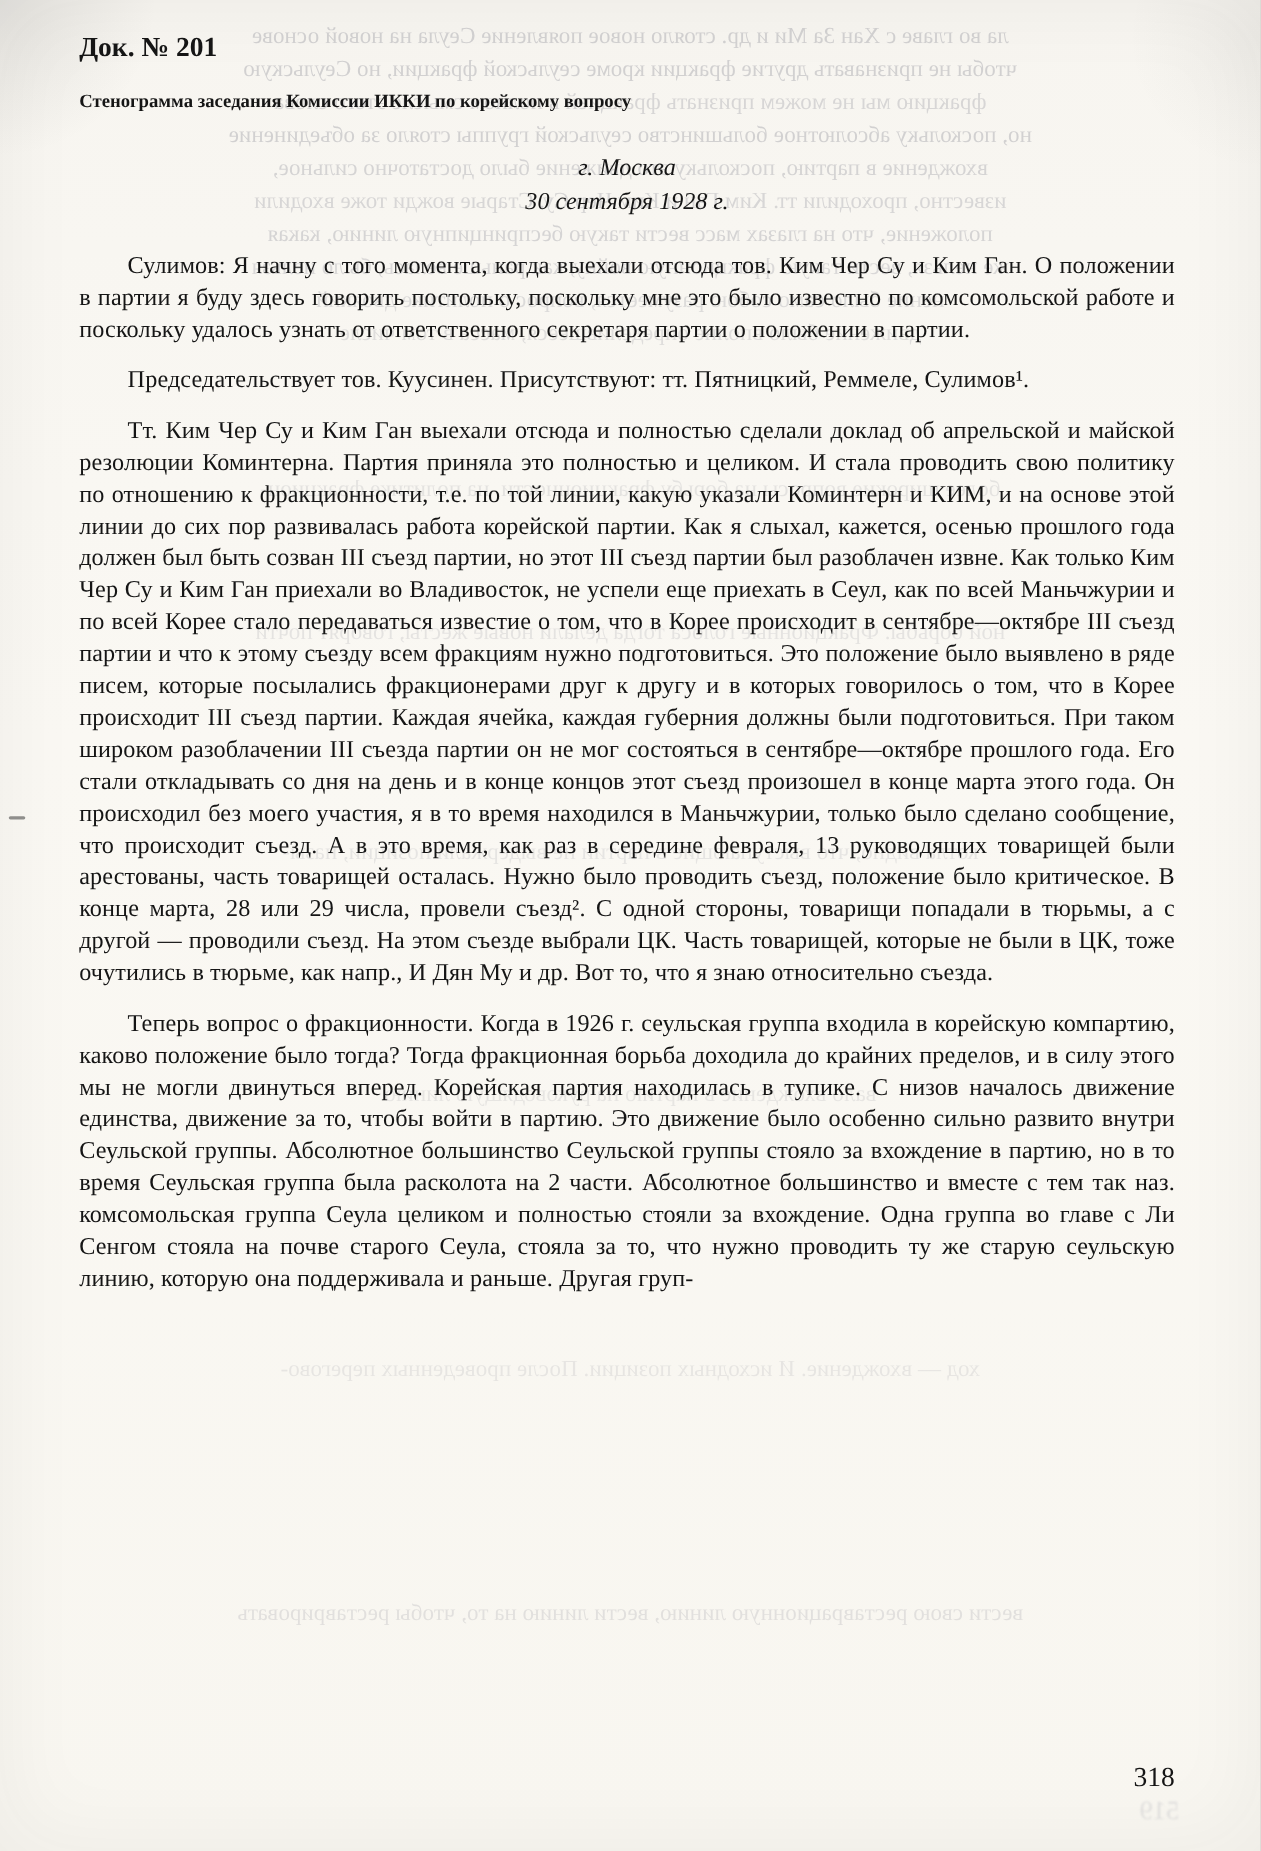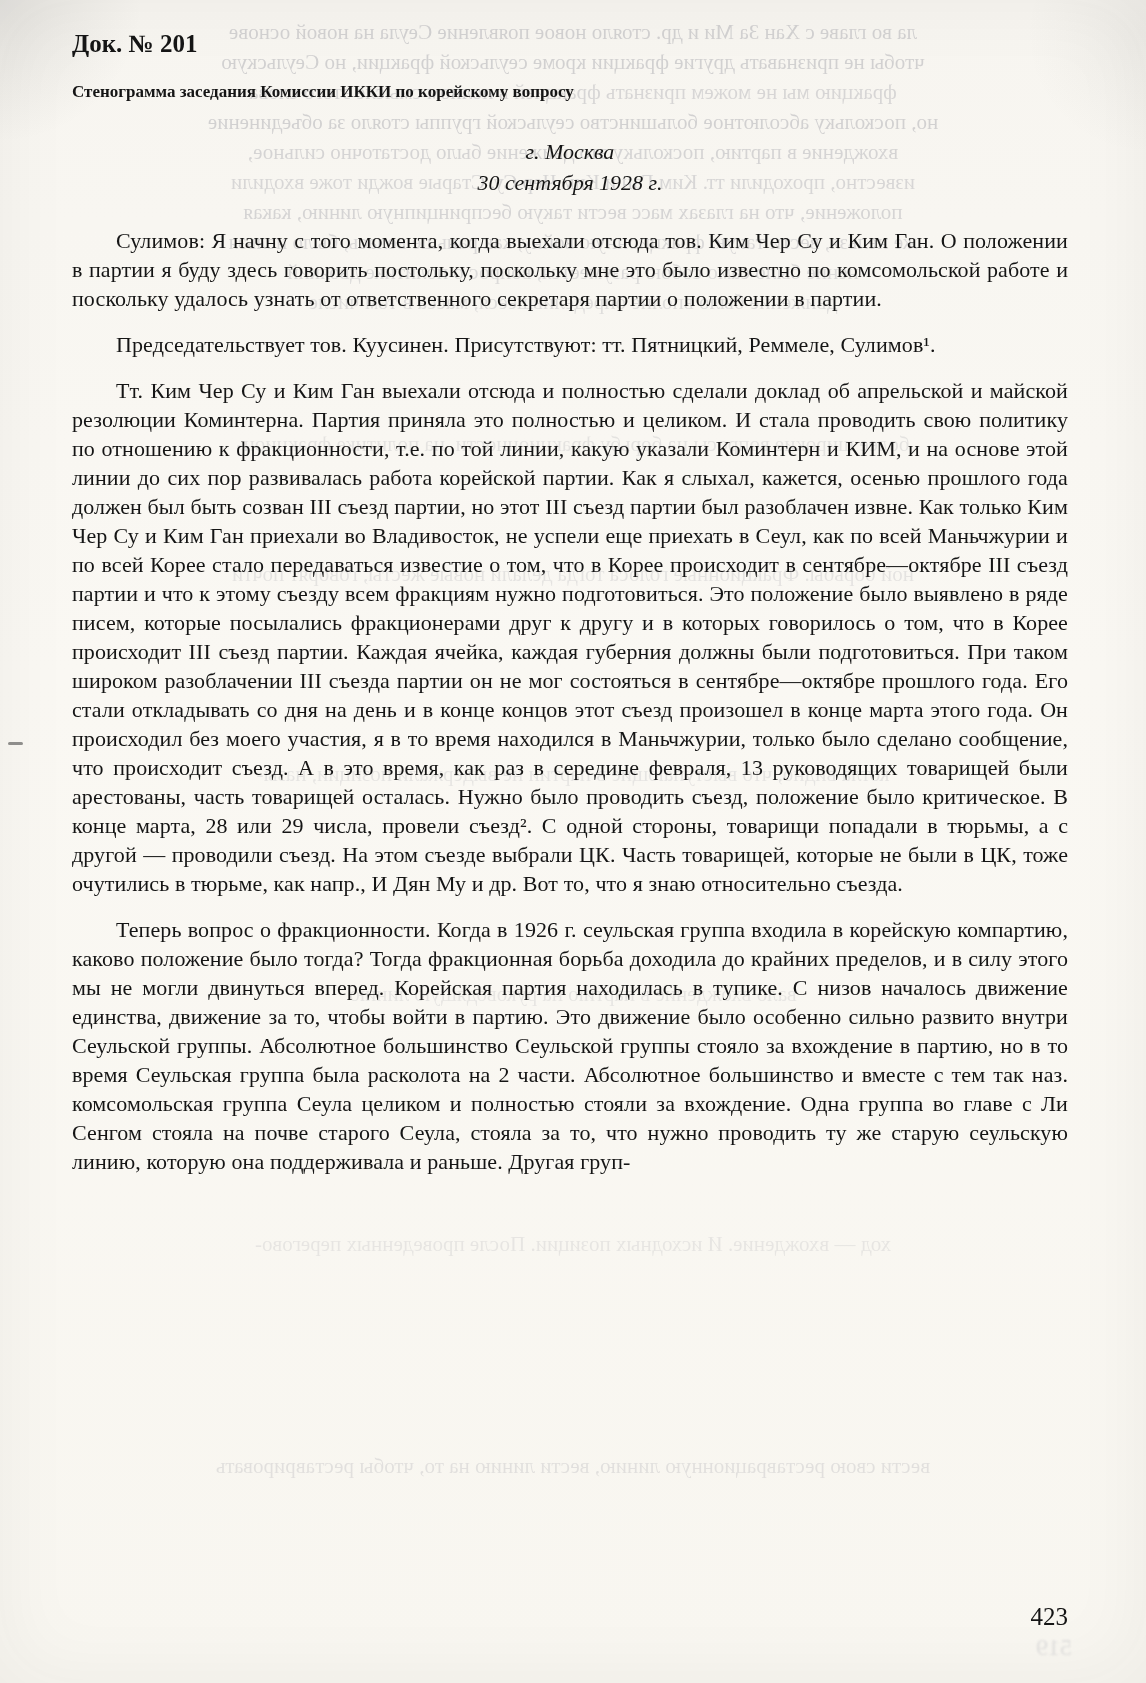--- a/index.html
+++ b/index.html
@@ -141,14 +141,14 @@
       <div>г. Москва</div>
       <div>30 сентября 1928 г.</div>
     </div>
 
     <p class="para">Сулимов: Я начну с того момента, когда выехали отсюда тов. Ким Чер Су и Ким Ган. О положении в партии я буду здесь говорить постольку, поскольку мне это было известно по комсомольской работе и поскольку удалось узнать от ответственного секретаря партии о положении в партии.</p>
     <p class="para">Председательствует тов. Куусинен. Присутствуют: тт. Пятницкий, Реммеле, Сулимов¹.</p>
     <p class="para">Тт. Ким Чер Су и Ким Ган выехали отсюда и полностью сделали доклад об апрельской и майской резолюции Коминтерна. Партия приняла это полностью и целиком. И стала проводить свою политику по отношению к фракционности, т.е. по той линии, какую указали Коминтерн и КИМ, и на основе этой линии до сих пор развивалась работа корейской партии. Как я слыхал, кажется, осенью прошлого года должен был быть созван III съезд партии, но этот III съезд партии был разоблачен извне. Как только Ким Чер Су и Ким Ган приехали во Владивосток, не успели еще приехать в Сеул, как по всей Маньчжурии и по всей Корее стало передаваться известие о том, что в Корее происходит в сентябре—октябре III съезд партии и что к этому съезду всем фракциям нужно подготовиться. Это положение было выявлено в ряде писем, которые посылались фракционерами друг к другу и в которых говорилось о том, что в Корее происходит III съезд партии. Каждая ячейка, каждая губерния должны были подготовиться. При таком широком разоблачении III съезда партии он не мог состояться в сентябре—октябре прошлого года. Его стали откладывать со дня на день и в конце концов этот съезд произошел в конце марта этого года. Он происходил без моего участия, я в то время находился в Маньчжурии, только было сделано сообщение, что происходит съезд. А в это время, как раз в середине февраля, 13 руководящих товарищей были арестованы, часть товарищей осталась. Нужно было проводить съезд, положение было критическое. В конце марта, 28 или 29 числа, провели съезд². С одной стороны, товарищи попадали в тюрьмы, а с другой — проводили съезд. На этом съезде выбрали ЦК. Часть товарищей, которые не были в ЦК, тоже очутились в тюрьме, как напр., И Дян Му и др. Вот то, что я знаю относительно съезда.</p>
     <p class="para">Теперь вопрос о фракционности. Когда в 1926 г. сеульская группа входила в корейскую компартию, каково положение было тогда? Тогда фракционная борьба доходила до крайних пределов, и в силу этого мы не могли двинуться вперед. Корейская партия находилась в тупике. С низов началось движение единства, движение за то, чтобы войти в партию. Это движение было особенно сильно развито внутри Сеульской группы. Абсолютное большинство Сеульской группы стояло за вхождение в партию, но в то время Сеульская группа была расколота на 2 части. Абсолютное большинство и вместе с тем так наз. комсомольская группа Сеула целиком и полностью стояли за вхождение. Одна группа во главе с Ли Сенгом стояла на почве старого Сеула, стояла за то, что нужно проводить ту же старую сеульскую линию, которую она поддерживала и раньше. Другая груп-</p>
   </div>
 
-  <div class="page-number">423</div>
+  <div class="page-number">318</div>
 </div>
 
 </body></html>

